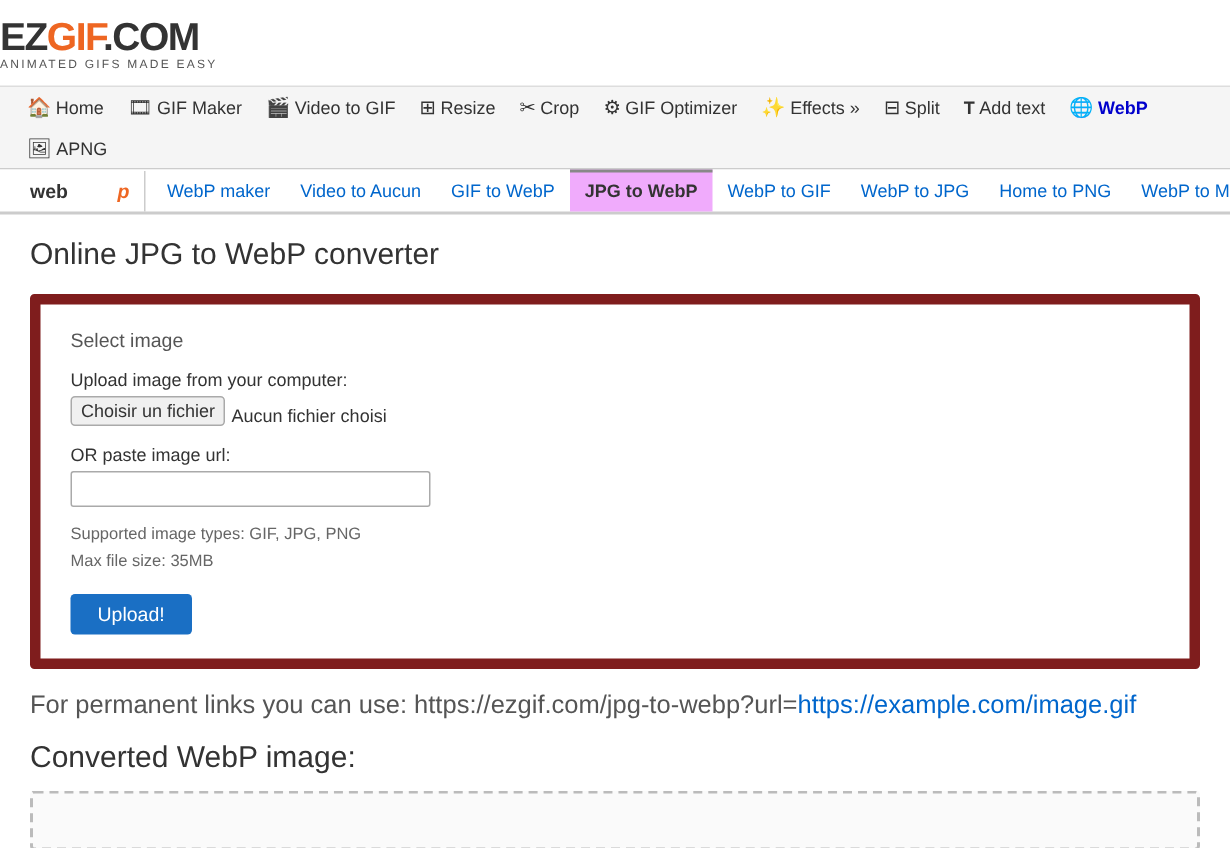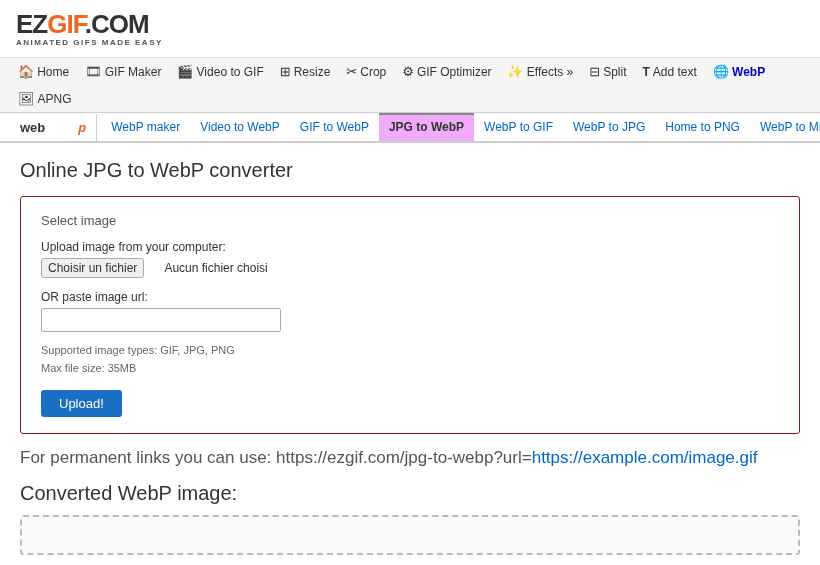--- a/index.html
+++ b/index.html
@@ -1,47 +1,47 @@
 <!DOCTYPE html>
 <html><head>
   <meta charset="utf-8">
   <style>
     * { box-sizing: border-box; margin: 0; padding: 0; }
     body { font-family: Arial, sans-serif; font-size: 13px; background: #fff; color: #333; }
 
     
-    .header { padding: 10px 16px; border-bottom: 1px solid #ddd; display: flex; align-items: center; }
+    .header { padding: 10px 0; border-bottom: 1px solid #ddd; display: flex; align-items: center; }
     .logo { display: flex; flex-direction: column; line-height: 1.1; }
     .logo-main { font-size: 26px; font-weight: 900; color: #333; letter-spacing: -1px; font-family: Arial Black, Arial, sans-serif; }
     .logo-main span.gif { color: #e62; }
-    .logo-sub { font-size: 8px; letter-spacing: 1.5px; color: #555; text-transform: uppercase; font-weight: bold; }
+    .logo-sub { font-size: 8px; letter-spacing: 1.5px; color: #555; text-transform: uppercase; }
 
     
     .main-nav { background: #f5f5f5; border-bottom: 1px solid #ccc; padding: 0 10px; display: flex; align-items: center; flex-wrap: wrap; }
     .main-nav a { display: inline-flex; align-items: center; gap: 3px; padding: 6px 8px; font-size: 12px; color: #333; text-decoration: none; white-space: nowrap; }
     .main-nav a.active { font-weight: bold; }
 
     
     .sub-nav { background: #fff; border-bottom: 2px solid #ccc; padding: 0 10px; display: flex; align-items: center; }
     .sub-nav-label { display: flex; align-items: center; padding: 6px 10px; font-size: 13px; font-weight: bold; color: #444; border-right: 1px solid #ccc; margin-right: 4px; gap: 33px; }
     .sub-nav-label span.web { color: #333; }
     .sub-nav-label span.p { color: #e62; font-style: italic; }
     .sub-nav a { display: inline-block; padding: 7px 10px; font-size: 12px; color: #0066cc; text-decoration: none; white-space: nowrap; }
     .sub-nav a.active { color: #333; font-weight: bold; background: #f0abfc; border-top: 2px solid #888; padding-top: 5px; }
 
     
     .content { padding: 16px 20px; max-width: 820px; }
     .page-title { font-size: 20px; font-weight: normal; color: #333; margin-bottom: 14px; }
 
     
-    .select-image-box { border: 1px solid #7f1d1d; border-radius: 3px; padding: 16px 20px; margin-bottom: 14px; }
+    .select-image-box { border: 7px solid #7f1d1d; border-radius: 3px; padding: 16px 20px; margin-bottom: 14px; }
     .select-image-box legend, .box-label { font-size: 13px; color: #555; margin-bottom: 12px; }
     .upload-row { margin-bottom: 12px; }
     .upload-label { font-size: 12px; color: #333; margin-bottom: 4px; }
-    .file-input-row { display: flex; align-items: center; gap: 20px; margin-top: 4px; }
+    .file-input-row { display: flex; align-items: flex-end; gap: 4px; margin-top: 4px; }
     .choose-file-btn { padding: 2px 6px; font-size: 12px; background: #f0f0f0; border: 1px solid #aaa; border-radius: 3px; cursor: pointer; color: #333; }
     .no-file-text { font-size: 12px; color: #333; }
     .or-paste-label { font-size: 12px; color: #333; margin-bottom: 4px; margin-top: 10px; }
     .url-input { width: 240px; height: 24px; border: 1px solid #aaa; border-radius: 2px; padding: 2px 4px; font-size: 12px; }
     .supported-text { font-size: 11px; color: #666; margin-top: 10px; line-height: 1.6; }
     .upload-btn { margin-top: 12px; padding: 6px 18px; background: #1a6fc4; color: #fff; border: none; border-radius: 3px; font-size: 13px; cursor: pointer; }
 
     
     .perm-link { font-size: 17px; color: #555; margin-bottom: 14px; }
     .perm-link a { color: #0066cc; text-decoration: none; }
@@ -76,21 +76,21 @@
   <a href="#" class="active" style="font-weight:bold;color:#0000cc;"><span class="nav-icon">🌐</span> WebP</a>
   <a href="#"><span class="nav-icon">🖼</span> APNG</a>
 </nav>
 
 <nav class="sub-nav">
   <div class="sub-nav-label">
     <span class="web">web</span>
       <span class="p" style="color:#e62;font-style:italic;font-weight:bold;">p</span>
   </div>
   <a href="#">WebP maker</a>
-  <a href="#">Video to WebP</a>
+  <a href="#">Video to Aucun</a>
   <a href="#">GIF to WebP</a>
   <a href="#" class="active">JPG to WebP</a>
   <a href="#">WebP to GIF</a>
   <a href="#">WebP to JPG</a>
   <a href="#">Home to PNG</a>
   <a href="#">WebP to MP4</a>
 </nav>
 
 <div class="content">
   <h1 class="page-title">Online JPG to WebP converter</h1>

